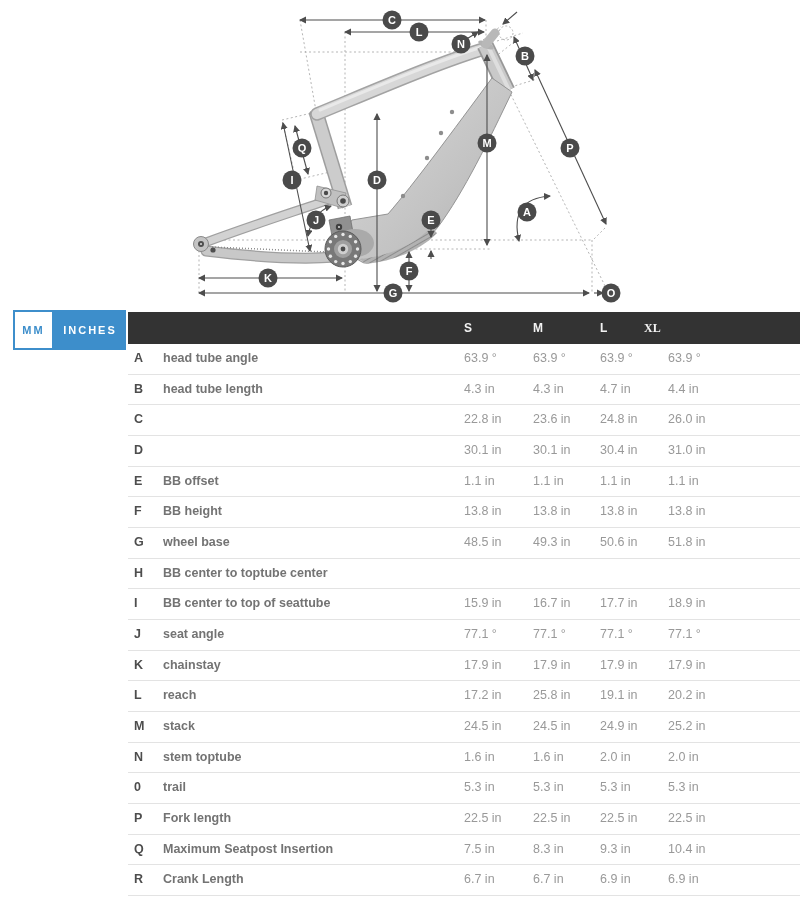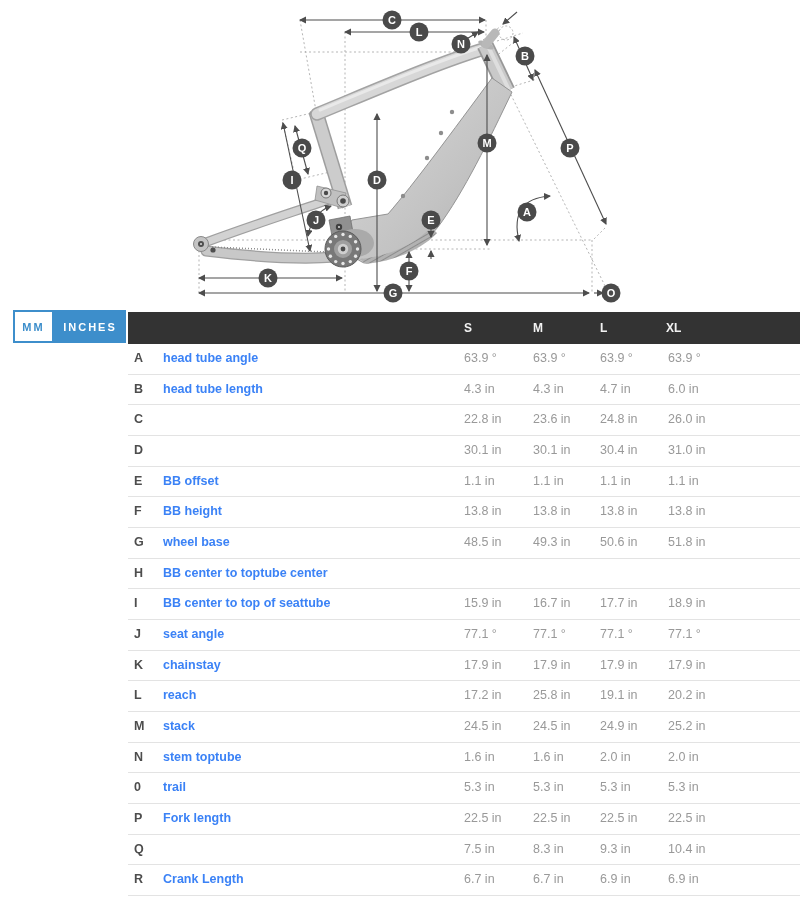--- a/index.html
+++ b/index.html
@@ -3,35 +3,35 @@
 <meta charset="utf-8">
 <style>
   :root{ --accent:#3d8ecb; --header-bg:#333333; }
   html,body{margin:0;padding:0;background:#fff;}
   body{width:800px;height:913px;font-family:"Liberation Sans",sans-serif;}
   .stage{position:relative;width:800px;height:913px;overflow:hidden;background:#fff;}
   .diagram{position:absolute;left:0;top:0;}
 
   
   .toggle{position:absolute;left:13px;top:310px;display:flex;}
-  .tab{height:33px;box-sizing:border-box;display:flex;align-items:center;justify-content:center;
+  .tab{height:40px;box-sizing:border-box;display:flex;align-items:center;justify-content:center;
        font-size:11px;font-weight:bold;letter-spacing:2px;cursor:pointer;}
   .tab-mm{width:41px;background:#fff;border:2px solid var(--accent);color:var(--accent);}
   .tab-inches{width:72px;background:var(--accent);color:#fff;}
 
   
   .thead{position:absolute;left:128px;top:312px;width:672px;height:32px;background:var(--header-bg);}
   .thead span{position:absolute;top:0;line-height:32px;color:#f2f2f2;font-size:12px;font-weight:bold;}
-  .col-s{left:336px;} .col-m{left:405px;} .col-l{left:472px;} .col-xl{left:538px;}
+  .col-s{left:336px;} .col-m{left:405px;} .col-l{left:472px;} .col-xl{left:516px;font-family:Liberation Serif, serif;}
 
   .tbody{position:absolute;left:128px;top:344px;width:672px;}
   .row{position:relative;height:30.67px;box-sizing:border-box;border-bottom:1px solid #e3e3e3;
        font-size:12.5px;line-height:29.7px;}
   .cl{position:absolute;left:6px;font-weight:bold;color:#4d4d4d;}
-  .cn{position:absolute;left:35px;font-weight:bold;color:#3b82f6;}
+  .cn{position:absolute;left:35px;font-weight:bold;color:#737373;}
   .cv{position:absolute;color:#999;}
   .v0{left:336px;} .v1{left:405px;} .v2{left:472px;} .v3{left:540px;}
 </style>
 </head>
 <body>
 
 <div class="stage">
 
   <svg class="diagram" width="800" height="310" viewBox="0 0 800 310">
     <defs>
@@ -246,21 +246,21 @@
       <span class="cv v2">63.9 °</span>
       <span class="cv v3">63.9 °</span>
     </div>
 
     <div class="row">
       <span class="cl">B</span>
       <span class="cn">head tube length</span>
       <span class="cv v0">4.3 in</span>
       <span class="cv v1">4.3 in</span>
       <span class="cv v2">4.7 in</span>
-      <span class="cv v3">6.0 in</span>
+      <span class="cv v3">4.4 in</span>
     </div>
 
     <div class="row">
       <span class="cl">C</span>
       <span class="cv v0">22.8 in</span>
       <span class="cv v1">23.6 in</span>
       <span class="cv v2">24.8 in</span>
       <span class="cv v3">26.0 in</span>
     </div>
 
@@ -375,20 +375,21 @@
       <span class="cl">P</span>
       <span class="cn">Fork length</span>
       <span class="cv v0">22.5 in</span>
       <span class="cv v1">22.5 in</span>
       <span class="cv v2">22.5 in</span>
       <span class="cv v3">22.5 in</span>
     </div>
 
     <div class="row">
       <span class="cl">Q</span>
+      <span class="cn">Maximum Seatpost Insertion</span>
       <span class="cv v0">7.5 in</span>
       <span class="cv v1">8.3 in</span>
       <span class="cv v2">9.3 in</span>
       <span class="cv v3">10.4 in</span>
     </div>
 
     <div class="row">
       <span class="cl">R</span>
       <span class="cn">Crank Length</span>
       <span class="cv v0">6.7 in</span>

